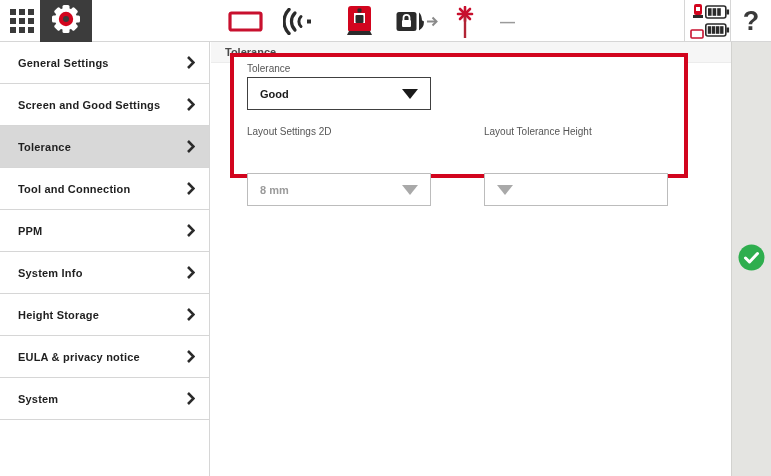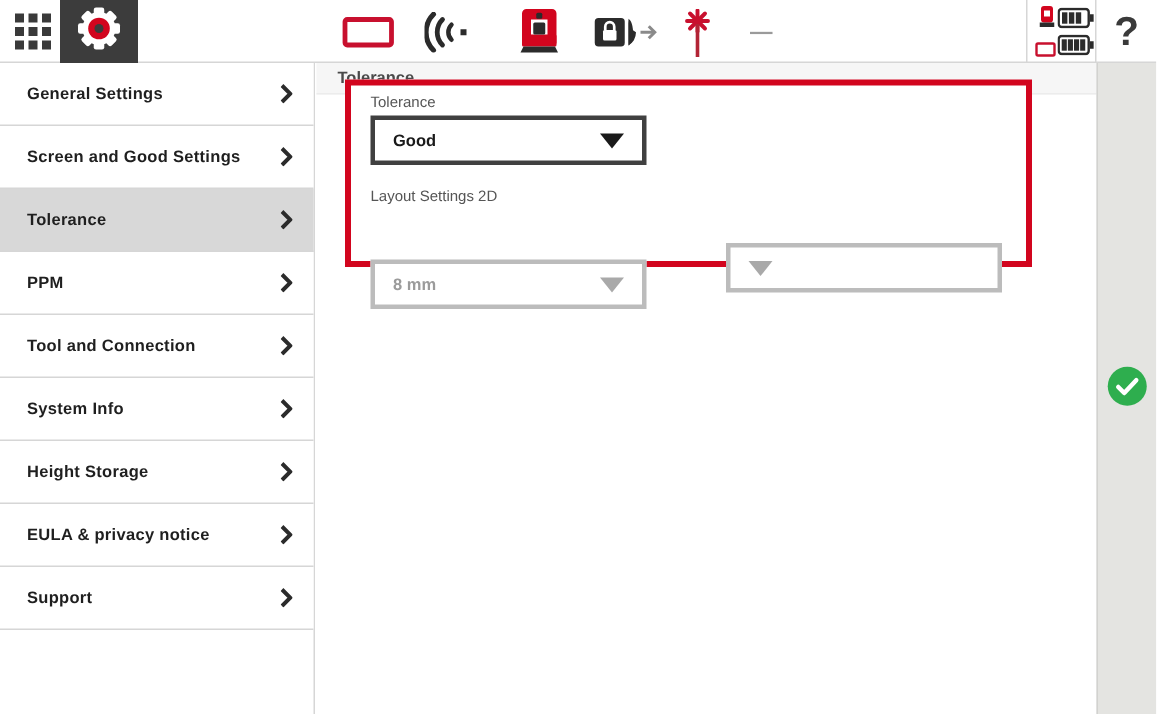--- a/index.html
+++ b/index.html
@@ -31,21 +31,21 @@
 
   
   .main{position:absolute;left:211px;top:42px;width:520px;height:434px;background:#fff;}
   .main-header{height:20px;background:#f6f6f6;border-bottom:1px solid #ececec;
                display:flex;align-items:center;padding-left:14px;}
   .main-header .ttl{font-size:11px;font-weight:bold;color:#4a4a4a;}
   .redbox{position:absolute;left:19px;top:11px;width:450px;height:117px;
           border:4px solid #d2051e;background:#fff;}
   .field{position:absolute;width:184px;}
   .field .flabel{font-size:10px;color:#555;margin-bottom:3px;}
-  .dd{height:33px;background:#fff;border:3px solid #404040;box-sizing:border-box;
+  .dd{height:33px;background:#fff;border:1px solid #404040;box-sizing:border-box;
       display:flex;align-items:center;padding:0 12px;cursor:pointer;}
   .dd .val{flex:1;font-size:11px;font-weight:bold;color:#1a1a1a;}
   .caret{width:0;height:0;border-left:8px solid transparent;border-right:8px solid transparent;
          border-top:10px solid #1a1a1a;}
   .field.disabled .dd{border-color:#bcbcbc;cursor:default;margin-top:36px;}
   .field.disabled .dd .val{color:#9b9b9b;font-weight:bold;}
   .field.disabled .caret{border-top-color:#a9a9a9;}
   .f1{left:13px;top:6px;}
   .f2{left:13px;top:69px;}
   .f3{left:250px;top:69px;}
@@ -197,51 +197,51 @@
           <path d="M1,1 L6.5,6.5 L1,12" stroke="#2b2b2b" stroke-width="2.6" fill="none"></path>
         </svg>
     </div>
     <div class="side-item selected">
       <span class="lbl">Tolerance</span>
       <svg width="8" height="13" viewBox="0 0 8 13">
           <path d="M1,1 L6.5,6.5 L1,12" stroke="#2b2b2b" stroke-width="2.6" fill="none"></path>
         </svg>
     </div>
     <div class="side-item">
+      <span class="lbl">Tool and Connection</span>
+      <svg width="8" height="13" viewBox="0 0 8 13">
+          <path d="M1,1 L6.5,6.5 L1,12" stroke="#2b2b2b" stroke-width="2.6" fill="none"></path>
+        </svg>
+    </div>
+    <div class="side-item">
       <span class="lbl">PPM</span>
       <svg width="8" height="13" viewBox="0 0 8 13">
           <path d="M1,1 L6.5,6.5 L1,12" stroke="#2b2b2b" stroke-width="2.6" fill="none"></path>
         </svg>
     </div>
     <div class="side-item">
-      <span class="lbl">Tool and Connection</span>
-      <svg width="8" height="13" viewBox="0 0 8 13">
-          <path d="M1,1 L6.5,6.5 L1,12" stroke="#2b2b2b" stroke-width="2.6" fill="none"></path>
-        </svg>
-    </div>
-    <div class="side-item">
       <span class="lbl">System Info</span>
       <svg width="8" height="13" viewBox="0 0 8 13">
           <path d="M1,1 L6.5,6.5 L1,12" stroke="#2b2b2b" stroke-width="2.6" fill="none"></path>
         </svg>
     </div>
     <div class="side-item">
       <span class="lbl">Height Storage</span>
       <svg width="8" height="13" viewBox="0 0 8 13">
           <path d="M1,1 L6.5,6.5 L1,12" stroke="#2b2b2b" stroke-width="2.6" fill="none"></path>
         </svg>
     </div>
     <div class="side-item">
       <span class="lbl">EULA &amp; privacy notice</span>
       <svg width="8" height="13" viewBox="0 0 8 13">
           <path d="M1,1 L6.5,6.5 L1,12" stroke="#2b2b2b" stroke-width="2.6" fill="none"></path>
         </svg>
     </div>
     <div class="side-item">
-      <span class="lbl">Support</span>
+      <span class="lbl">System</span>
       <svg width="8" height="13" viewBox="0 0 8 13">
           <path d="M1,1 L6.5,6.5 L1,12" stroke="#2b2b2b" stroke-width="2.6" fill="none"></path>
         </svg>
     </div>
   </div>
 
   <div class="main">
     <div class="main-header">
       <span class="ttl">Tolerance</span>
     </div>
@@ -258,20 +258,21 @@
 
       <div class="field f2 disabled">
         <div class="flabel">Layout Settings 2D</div>
         <div class="dd">
           <span class="val">8 mm</span>
           <span class="caret"></span>
         </div>
       </div>
 
       <div class="field f3 disabled">
+        <div class="flabel">Layout Tolerance Height</div>
         <div class="dd">
           <span class="caret"></span>
         </div>
       </div>
 
     </div>
   </div>
 
   <div class="rightstrip">
     <span class="check-badge">

